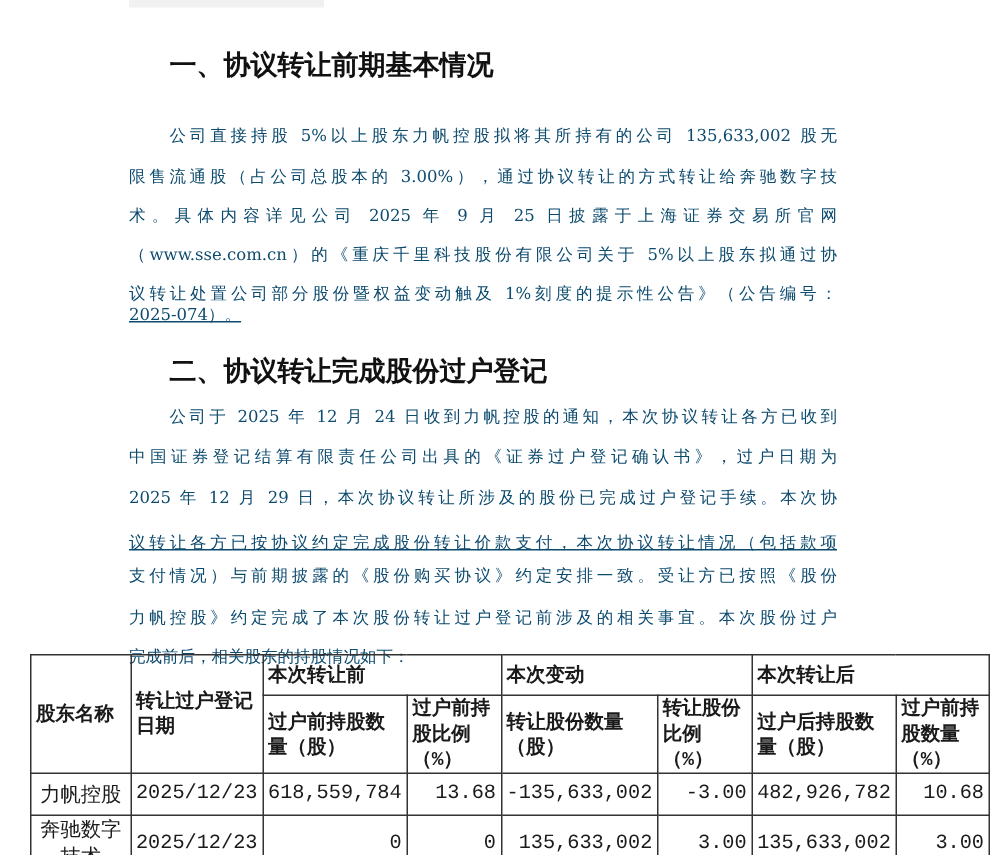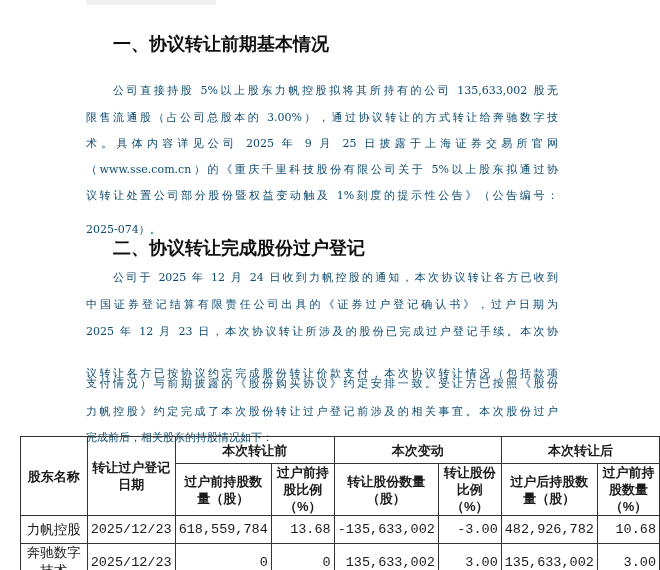--- a/index.html
+++ b/index.html
@@ -8,46 +8,46 @@
   .cutline { position:absolute; left:86px; top:0; width:130px; height:5px; background:#f1f1f1; }
   .heading { position:absolute; left:113px; font-family:"DejaVu Sans","Liberation Sans",sans-serif;
              font-weight:bold; font-size:18px; line-height:20px; color:#111; white-space:nowrap; }
   .line { position:absolute; left:86px; width:472px; font-size:11px; line-height:20px;
           white-space:nowrap; color:#0c4a6e; text-align:justify; text-align-last:justify;margin-top:20px; }
   .line.indent { left:113px; width:445px; }
   .line.last { text-align-last:left; }
   table.holdings { position:absolute; left:20px; top:436px; border-collapse:collapse;
                    table-layout:fixed; font-size:13.5px; }
   table.holdings td, table.holdings th { border:1.4px solid #333; padding:0 3px; color:#1a1a1a; }
-  table.holdings th { font-family:Liberation Sans, sans-serif; font-weight:bold;
-                      font-size:13px; line-height:17px; text-align:center; }
+  table.holdings th { font-family:Liberation Mono, monospace; font-weight:bold;
+                      font-size:13px; line-height:17px; text-align:left; }
   table.holdings td { font-family:Liberation Mono, monospace; font-weight:normal; }
   td.num { text-align:right; }
   td.ctr { text-align:center; }
 </style>
 </head>
 <body>
 
 <div class="cutline"></div>
 
 <div class="heading" style="top:34px;">一、协议转让前期基本情况</div>
 
 <div class="line indent" style="top:61px;">公司直接持股 5%以上股东力帆控股拟将其所持有的公司 135,633,002 股无</div>
 <div class="line" style="top:88px;">限售流通股（占公司总股本的 3.00%），通过协议转让的方式转让给奔驰数字技</div>
 <div class="line" style="top:114px;">术。具体内容详见公司 2025 年 9 月 25 日披露于上海证券交易所官网</div>
 <div class="line" style="top:140px;">（www.sse.com.cn）的《重庆千里科技股份有限公司关于 5%以上股东拟通过协</div>
 <div class="line" style="top:166px;">议转让处置公司部分股份暨权益变动触及 1%刻度的提示性公告》（公告编号：</div>
-<div class="line last" style="top:200px;">2025-074）。</div>
+<div class="line last" style="top:180px;text-decoration:underline;">2025-074）。</div>
 
 <div class="heading" style="top:238px;">二、协议转让完成股份过户登记</div>
 
 <div class="line indent" style="top:248px;">公司于 2025 年 12 月 24 日收到力帆控股的通知，本次协议转让各方已收到</div>
 <div class="line" style="top:275px;">中国证券登记结算有限责任公司出具的《证券过户登记确认书》，过户日期为</div>
-<div class="line" style="top:302px;">2025 年 12 月 23 日，本次协议转让所涉及的股份已完成过户登记手续。本次协</div>
-<div class="line" style="top:344px;">议转让各方已按协议约定完成股份转让价款支付，本次协议转让情况（包括款项</div>
+<div class="line" style="top:302px;">2025 年 12 月 29 日，本次协议转让所涉及的股份已完成过户登记手续。本次协</div>
+<div class="line" style="top:332px;text-decoration:underline;">议转让各方已按协议约定完成股份转让价款支付，本次协议转让情况（包括款项</div>
 <div class="line" style="top:354px;">支付情况）与前期披露的《股份购买协议》约定安排一致。受让方已按照《股份</div>
 <div class="line" style="top:382px;">力帆控股》约定完成了本次股份转让过户登记前涉及的相关事宜。本次股份过户</div>
 <div class="line last" style="top:408px;">完成前后，相关股东的持股情况如下：</div>
 
 <table class="holdings">
   <colgroup>
     <col style="width:79px">
       <col style="width:78px">
       <col style="width:75px">
       <col style="width:67px">

